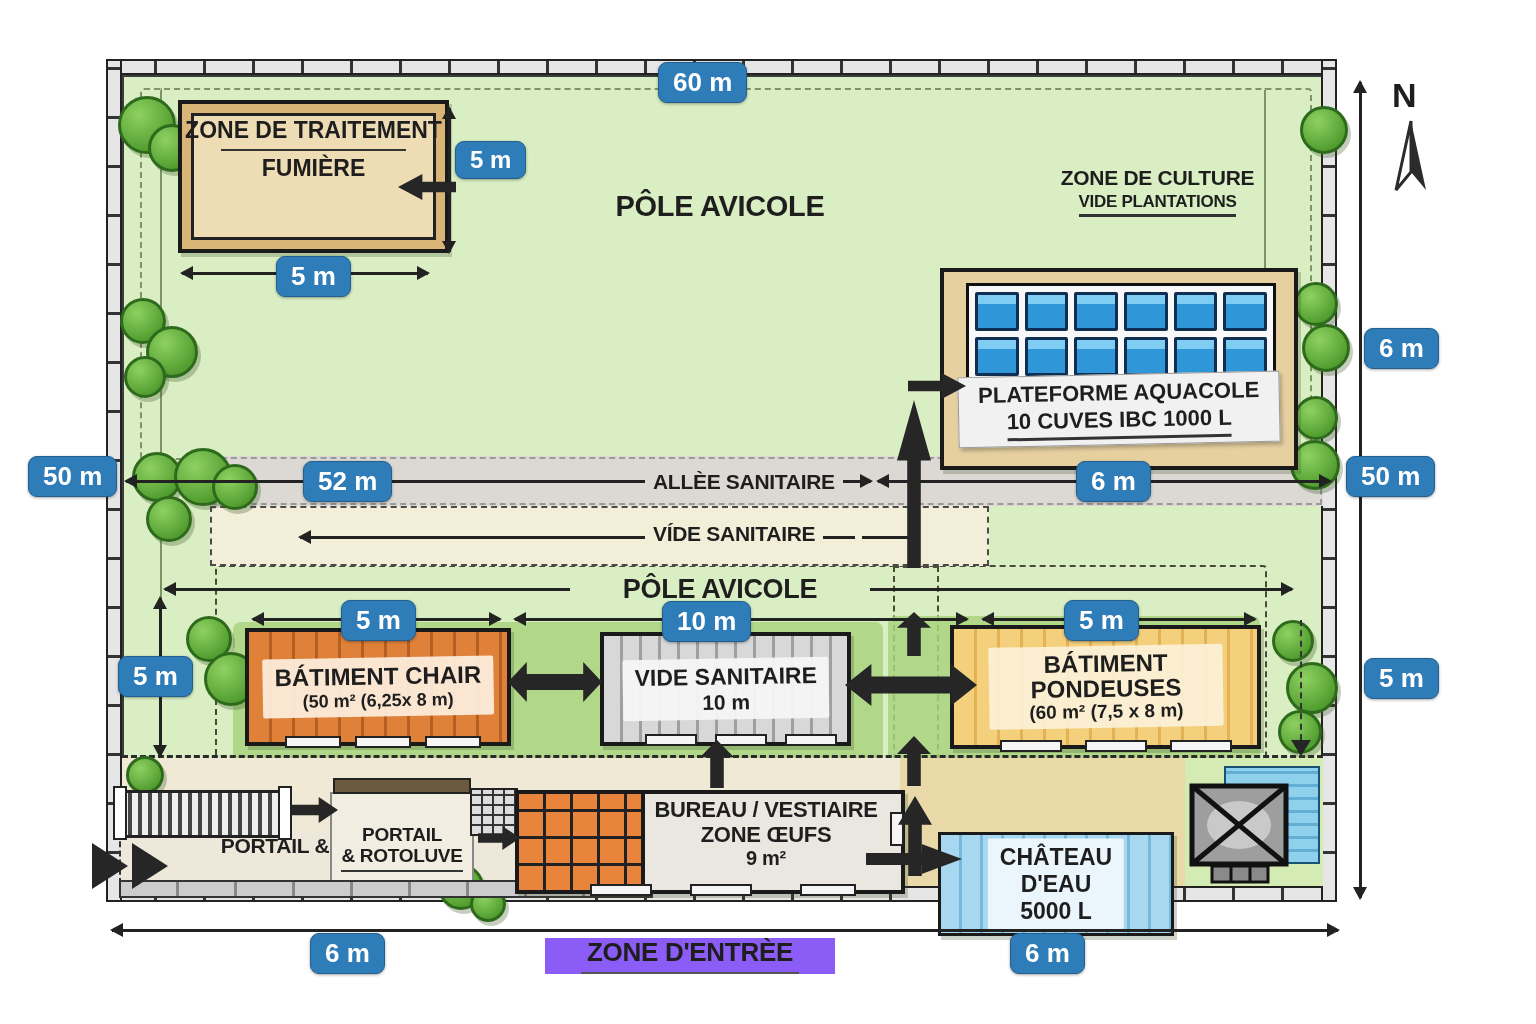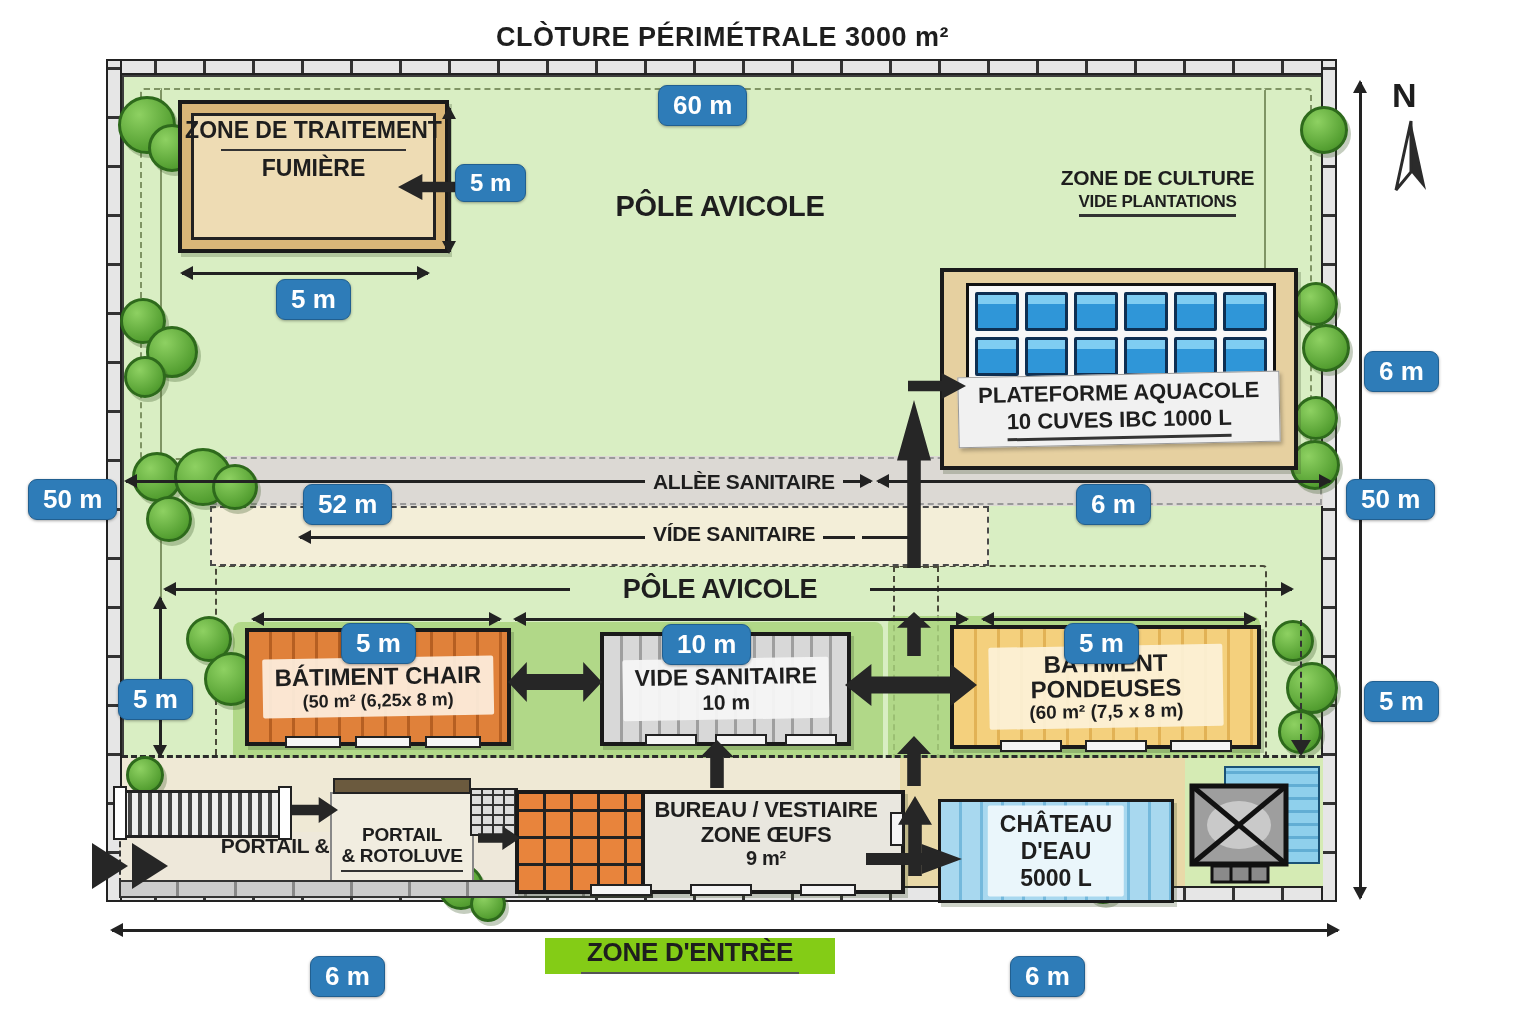--- a/index.html
+++ b/index.html
@@ -12,21 +12,21 @@
   .fence.h{background:repeating-linear-gradient(90deg,#e6e6e6 0 46px,#333 46px 49px);}
   .fence.v{background:repeating-linear-gradient(0deg,#e6e6e6 0 46px,#333 46px 49px);}
   .grass{position:absolute;left:122px;top:75px;width:1201px;height:813px;background:#d9eec3;border:2px solid #3d3d3d;z-index:1;}
   .dash{position:absolute;border:2px dashed #7f9464;z-index:5;border-radius:4px;}
   .dash.dark{border:2px dashed #4a4a3a;}
   .platform-green{position:absolute;background:#a9d47e;border-radius:8px;z-index:6;opacity:.85;}
 
   
   .badge{position:absolute;background:#2e7cb8;color:#fff;font-weight:bold;font-size:24px;
          padding:4px 14px;border-radius:9px;border:1px solid #215f90;z-index:40;
-         box-shadow:0 1px 3px rgba(0,0,0,.35);white-space:nowrap;margin-top:23px;}
+         box-shadow:0 1px 3px rgba(0,0,0,.35);white-space:nowrap;}
   .badge.big{font-size:26px;}
 
   
   .dimh{position:absolute;height:0;border-top:3px solid #222;z-index:20;}
   .dimh::before{content:"";position:absolute;left:-2px;top:-9px;border-top:7px solid transparent;border-bottom:7px solid transparent;border-right:13px solid #222;}
   .dimh::after{content:"";position:absolute;right:-2px;top:-9px;border-top:7px solid transparent;border-bottom:7px solid transparent;border-left:13px solid #222;} .dimh.no-r::after{display:none;}
   .dimv{position:absolute;width:0;border-left:3px solid #222;z-index:20;}
   .dimv::before{content:"";position:absolute;top:-2px;left:-9px;border-left:7px solid transparent;border-right:7px solid transparent;border-bottom:13px solid #222;}
   .dimv::after{content:"";position:absolute;bottom:-2px;left:-9px;border-left:7px solid transparent;border-right:7px solid transparent;border-top:13px solid #222;}
 
@@ -57,21 +57,20 @@
             gap:6px;padding:6px;background:#f8f8f8;border:3px solid #111;z-index:12;}
   .ibc{background:linear-gradient(180deg,#7fcdf2 0 28%,#2f96d8 28%);border:3px solid #0e2f52;border-radius:2px;}
 
   .strip-band{position:absolute;z-index:7;}
 </style>
 </head>
 <body>
 
 <div class="page">
 
-  <div class="lbl center" style="left:105px;top:22px;width:1235px;font-size:27px;letter-spacing:.5px;">CLÒTURE PÉRIMÉTRALE 3000 m²</div>
 
   <div class="grass"></div>
   <div class="fence h" style="left:106px;top:59px;width:1227px;height:12px;"></div>
   <div class="fence h" style="left:106px;top:886px;width:1227px;height:12px;"></div>
   <div class="fence v" style="left:106px;top:59px;width:12px;height:839px;"></div>
   <div class="fence v" style="left:1321px;top:59px;width:12px;height:839px;"></div>
 
   <div class="dash" style="left:140px;top:88px;width:1168px;height:368px;"></div>
   <div class="dash dark" style="left:215px;top:565px;width:1048px;height:192px;"></div>
   <div class="dash" style="left:160px;top:88px;width:0;height:668px;border-right:none;border-top:none;border-bottom:none;"></div>
@@ -227,21 +226,21 @@
     </div>
   </div>
   <div class="door" style="left:590px;top:884px;width:58px;"></div>
   <div class="door" style="left:690px;top:884px;width:58px;"></div>
   <div class="door" style="left:800px;top:884px;width:52px;"></div>
   <div class="door" style="left:890px;top:812px;width:10px;height:30px;"></div>
 
   <div class="thick t-up" style="left:898px;top:796px;width:34px;height:80px;"></div>
   <div class="thick t-right" style="left:866px;top:844px;width:96px;height:30px;"></div>
 
-  <div class="bldg" style="left:938px;top:799px;width:230px;height:98px;background:repeating-linear-gradient(90deg,#a8d8ef 0 18px,#74b9dc 18px 21px);border-width:3px;">
+  <div class="bldg" style="left:938px;top:832px;width:230px;height:98px;background:repeating-linear-gradient(90deg,#a8d8ef 0 18px,#74b9dc 18px 21px);border-width:3px;">
     <div class="tag" style="background:#eaf6fb;transform:translate(-50%,-50%);">
       <div style="font-size:23px;">CHÂTEAU</div>
       <div style="font-size:23px;">D'EAU</div>
       <div style="font-size:23px;">5000 L</div>
     </div>
   </div>
 
   <div class="abs" style="left:1224px;top:766px;width:92px;height:94px;border:2px solid #1a5276;background:repeating-linear-gradient(0deg,#8fd0ec 0 10px,#62aed4 10px 13px);z-index:10;"></div>
   <svg class="abs" style="left:1186px;top:782px;z-index:12;" width="118" height="104" viewBox="0 0 118 104">
     <rect x="6" y="4" width="94" height="78" fill="#9e9e9e" stroke="#111" stroke-width="5"></rect>
@@ -263,21 +262,21 @@
 
   <div class="lbl" style="left:1392px;top:76px;font-size:34px;">N</div>
   <svg class="abs" style="left:1386px;top:118px;" width="50" height="80" viewBox="0 0 50 80">
     <path d="M25 3 L40 72 L25 54 Z" fill="#2b2b2b"></path>
     <path d="M25 3 L10 72 L25 54 Z" fill="#ffffff" stroke="#2b2b2b" stroke-width="3"></path>
   </svg>
 
   <div class="dimh" style="left:112px;top:929px;width:1226px;"></div>
   <div class="badge big" style="left:310px;top:933px;">6 m</div>
   <div class="badge big" style="left:1010px;top:933px;">6 m</div>
-  <div class="lbl center" style="left:545px;top:938px;width:290px;font-size:26px;background:#84cc16;z-index:26;"><span class="u" style="border-bottom:2.5px solid #555;padding:0 6px 5px;">ZONE D'ENTRÈE</span></div>
+  <div class="lbl center" style="left:545px;top:938px;width:290px;font-size:26px;background:#8b5cf6;z-index:26;"><span class="u" style="border-bottom:2.5px solid #555;padding:0 6px 5px;">ZONE D'ENTRÈE</span></div>
 
   <div class="tree" style="left:118px;top:96px;width:52px;height:52px;"></div>
   <div class="tree" style="left:148px;top:124px;width:42px;height:42px;"></div>
   <div class="tree" style="left:120px;top:298px;width:40px;height:40px;"></div>
   <div class="tree" style="left:146px;top:326px;width:46px;height:46px;"></div>
   <div class="tree" style="left:124px;top:356px;width:36px;height:36px;"></div>
   <div class="tree" style="left:132px;top:452px;width:44px;height:44px;"></div>
   <div class="tree" style="left:174px;top:448px;width:52px;height:52px;"></div>
   <div class="tree" style="left:212px;top:464px;width:40px;height:40px;"></div>
   <div class="tree" style="left:146px;top:496px;width:40px;height:40px;"></div>

